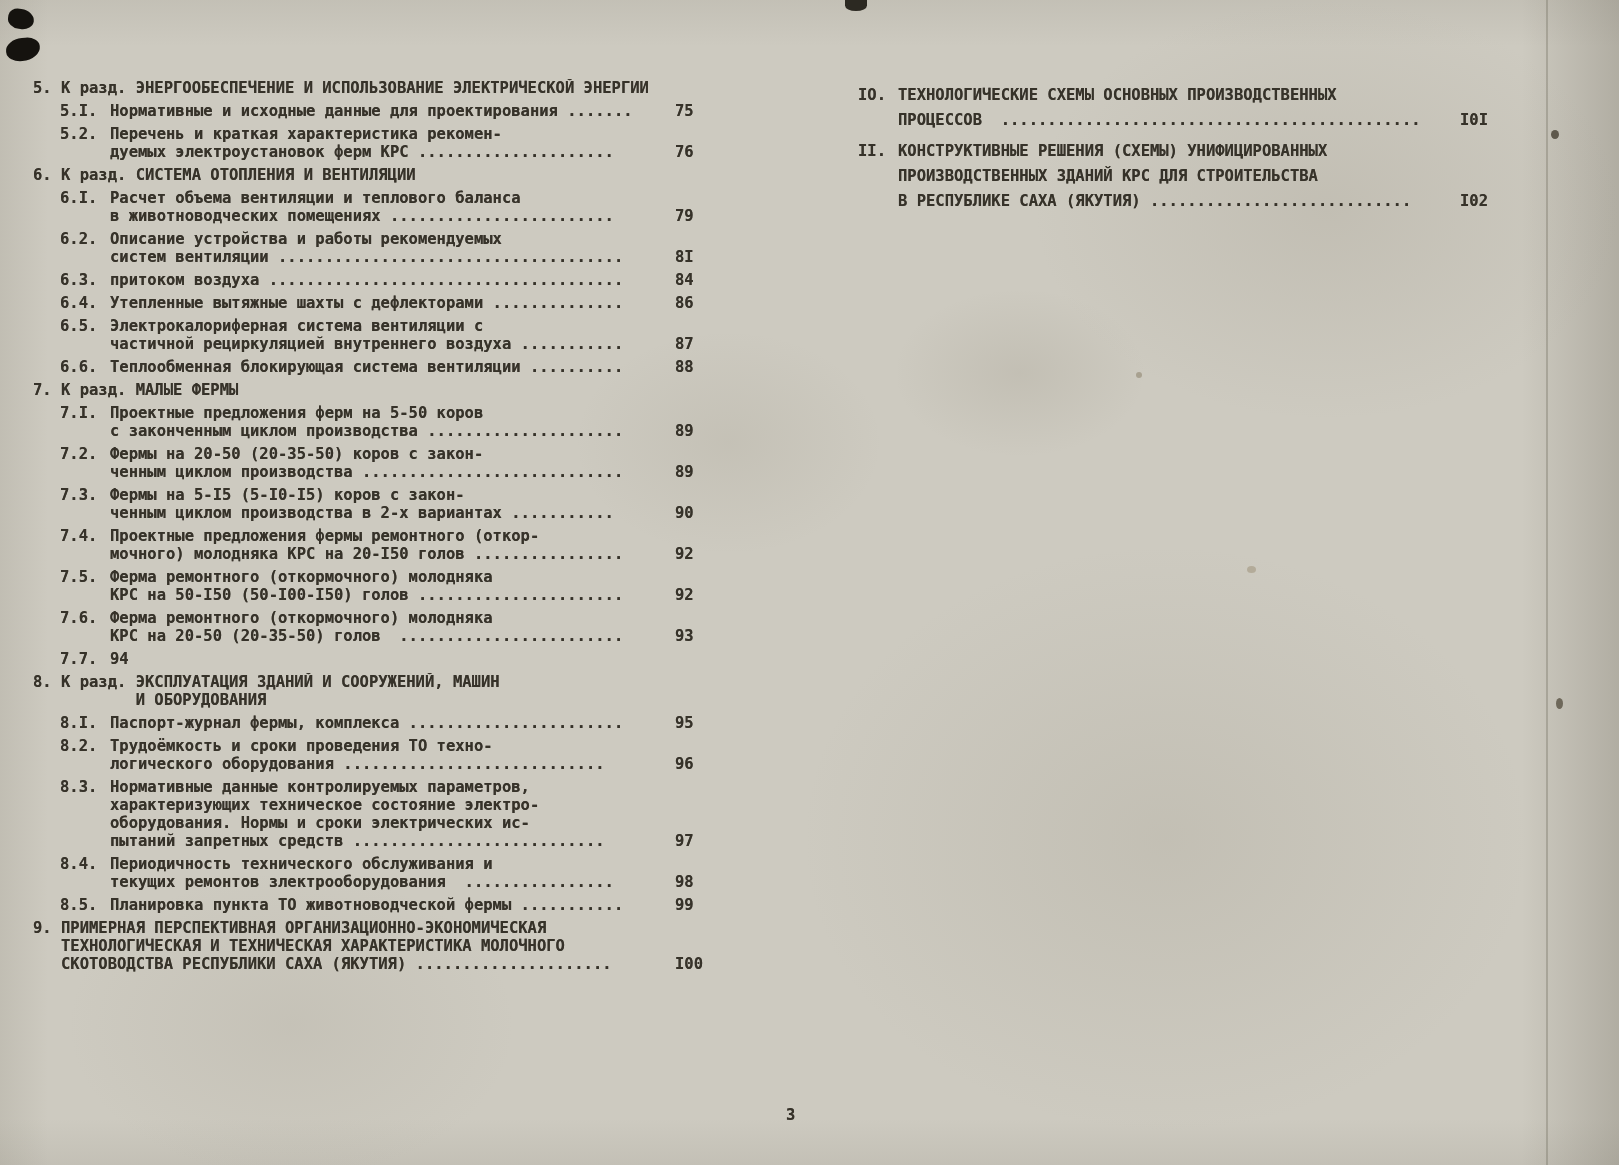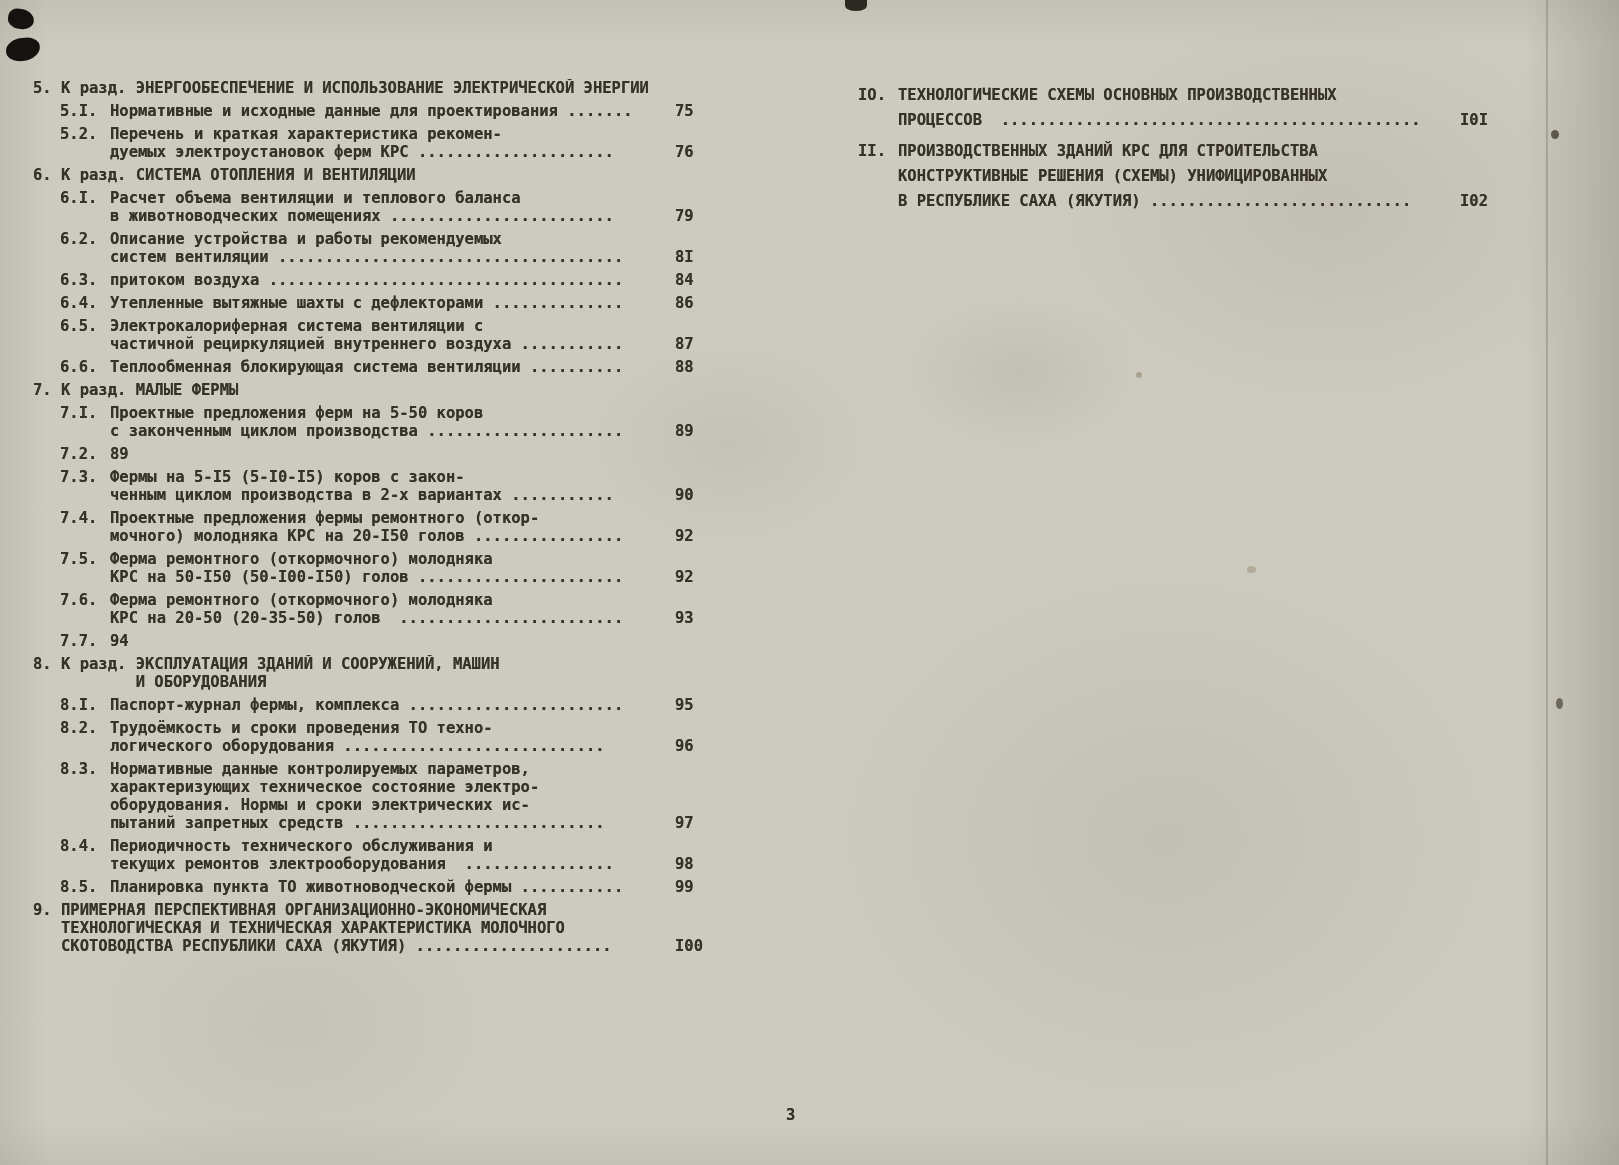--- a/index.html
+++ b/index.html
@@ -156,20 +156,24 @@
     <div class="entry l1">
       <span class="num">7.I.</span>
       <div class="text">
         <div class="line">Проектные предложения ферм на 5-50 коров</div>
         <div class="line">с законченным циклом производства .....................</div>
       </div>
       <span class="pagenum">89</span>
     </div>
     <div class="entry l1">
       <span class="num">7.2.</span>
+      <div class="text">
+        <div class="line">Фермы на 20-50 (20-35-50) коров с закон-</div>
+        <div class="line">ченным циклом производства ............................</div>
+      </div>
       <span class="pagenum">89</span>
     </div>
     <div class="entry l1">
       <span class="num">7.3.</span>
       <div class="text">
         <div class="line">Фермы на 5-I5 (5-I0-I5) коров с закон-</div>
         <div class="line">ченным циклом производства в 2-х вариантах ...........</div>
       </div>
       <span class="pagenum">90</span>
     </div>
@@ -264,21 +268,21 @@
       <span class="num">IO.</span>
       <div class="text">
         <div class="line">ТЕХНОЛОГИЧЕСКИЕ СХЕМЫ ОСНОВНЫХ ПРОИЗВОДСТВЕННЫХ</div>
         <div class="line">ПРОЦЕССОВ  .............................................</div>
       </div>
       <span class="pagenum">I0I</span>
     </div>
     <div class="entry l0">
       <span class="num">II.</span>
       <div class="text">
+        <div class="line">КОНСТРУКТИВНЫЕ РЕШЕНИЯ (СХЕМЫ) УНИФИЦИРОВАННЫХ</div>
         <div class="line">ПРОИЗВОДСТВЕННЫХ ЗДАНИЙ КРС ДЛЯ СТРОИТЕЛЬСТВА</div>
-        <div class="line">КОНСТРУКТИВНЫЕ РЕШЕНИЯ (СХЕМЫ) УНИФИЦИРОВАННЫХ</div>
         <div class="line">В РЕСПУБЛИКЕ САХА (ЯКУТИЯ) ............................</div>
       </div>
       <span class="pagenum">I02</span>
     </div>
   </div>
 
 <div id="page-footer-number">3</div>
 
 </body></html>

